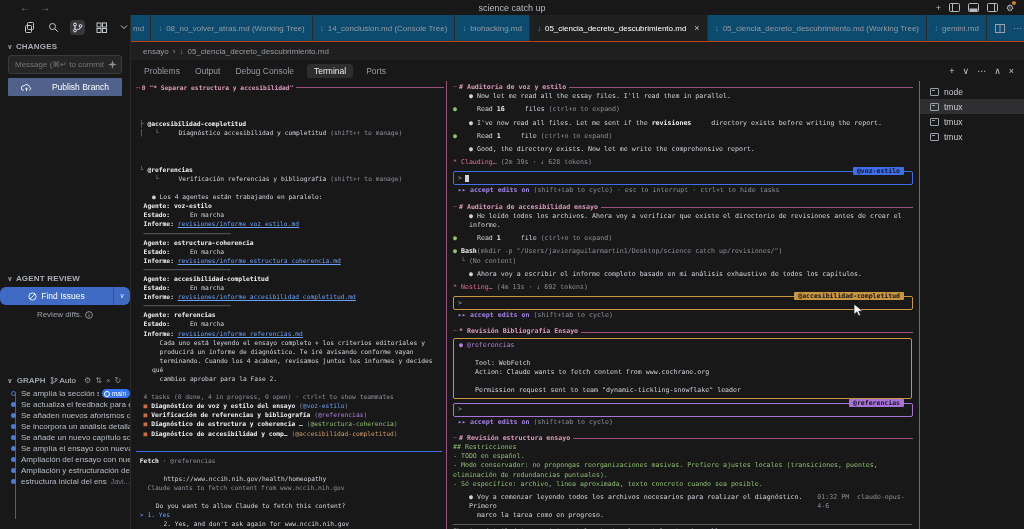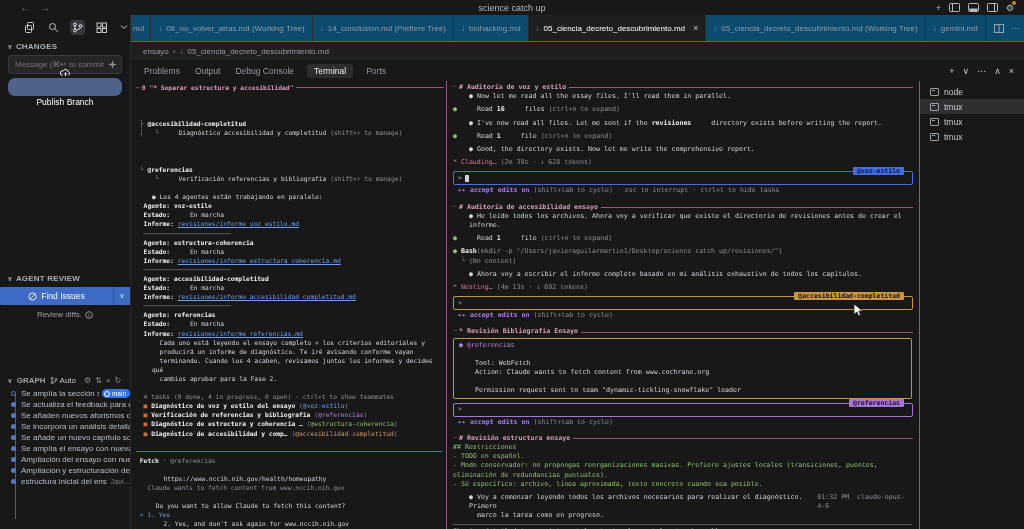--- a/index.html
+++ b/index.html
@@ -19,24 +19,24 @@
   .sidebar{width:130px;flex:0 0 130px;background:#181818;border-right:1px solid #2a2a2a;
     display:flex;flex-direction:column;font-size:8.5px;overflow:hidden;}
   .activity{height:24px;display:flex;align-items:center;gap:9px;padding-left:22px;color:#c2c7cd;}
   .act-ic{display:inline-flex;padding:2px;border-radius:4px;}
   .act-ic.active{background:#36373c;}
   .sec-h{display:flex;align-items:center;gap:3px;padding:3px 8px 3px 7px;color:#a8adb4;font-weight:bold;font-size:8px;letter-spacing:.2px;}
   .chev{color:#8a8f98;font-size:7px;}
   .msg-input{margin:1px 8px 3px;height:17px;background:#262626;border:1px solid #3a3a3a;border-radius:3px;
     display:flex;align-items:center;padding:0 4px;}
   .msg-input input{flex:1;min-width:0;background:transparent;border:none;outline:none;color:#9aa0a8;font-size:8px;font-family:inherit;}
-  .btn{margin:1px 8px 3px;height:18px;border-radius:7px;display:flex;align-items:center;justify-content:center;
-    gap:20px;color:#fff;font-size:8.5px;cursor:pointer;flex-direction:column;}
+  .btn{margin:1px 8px 3px;height:18px;border-radius:1px;display:flex;align-items:center;justify-content:center;
+    gap:20px;color:#fff;font-size:8.5px;cursor:pointer;}
   .publish{background:#50618c;}
-  .split-btn{margin:1px 0 2px;height:18px;display:flex;border-radius:1px;overflow:hidden;}
+  .split-btn{margin:1px 0 2px;height:18px;display:flex;border-radius:6px;overflow:hidden;}
   .split-main{flex:1;background:#3f6bc5;display:flex;align-items:center;justify-content:center;gap:4px;color:#fff;font-size:8.5px;}
   .split-arrow{width:16px;background:#3f6bc5;border-left:1px solid #30549c;display:flex;align-items:center;justify-content:center;color:#dfe6f5;font-size:7px;}
   .review-diffs{text-align:center;color:#9aa0a8;font-size:8px;padding:3px 0;display:flex;justify-content:center;align-items:center;gap:3px;}
   .agent-review-gap{margin-top:172px;}
   .graph-gap{margin-top:52px;}
   .graph-h{display:flex;align-items:center;gap:4px;padding:2px 6px 2px 7px;color:#9aa0a8;font-size:8px;font-weight:bold;}
   .graph-h .ghic{font-weight:normal;color:#8a8f98;font-size:8px;}
   .graph-auto{display:flex;align-items:flex-end;gap:2px;font-weight:normal;color:#c2c7cd;}
   .graph-list{position:relative;flex:1;overflow:hidden;padding-top:1px;}
   .graph-rail{position:absolute;left:15px;top:6px;bottom:10px;width:1px;background:#2f62c4;}
@@ -293,21 +293,21 @@
 
     <div class="content">
       <div class="tabbar" id="tabbar">
         <div class="tab-frag">md</div>
       <div class="tab">
             <span class="mdic">↓</span>
             <span>08_no_volver_atras.md (Working Tree)</span>
           </div>
           <div class="tab">
             <span class="mdic">↓</span>
-            <span>14_conclusion.md (Prefiere Tree)</span>
+            <span>14_conclusion.md (Console Tree)</span>
           </div>
           <div class="tab">
             <span class="mdic">↓</span>
             <span>biohacking.md</span>
           </div>
           <div class="tab active">
             <span class="mdic">↓</span>
             <span>05_ciencia_decreto_descubrimiento.md</span>
             <span class="tab-close">×</span>
           </div>

